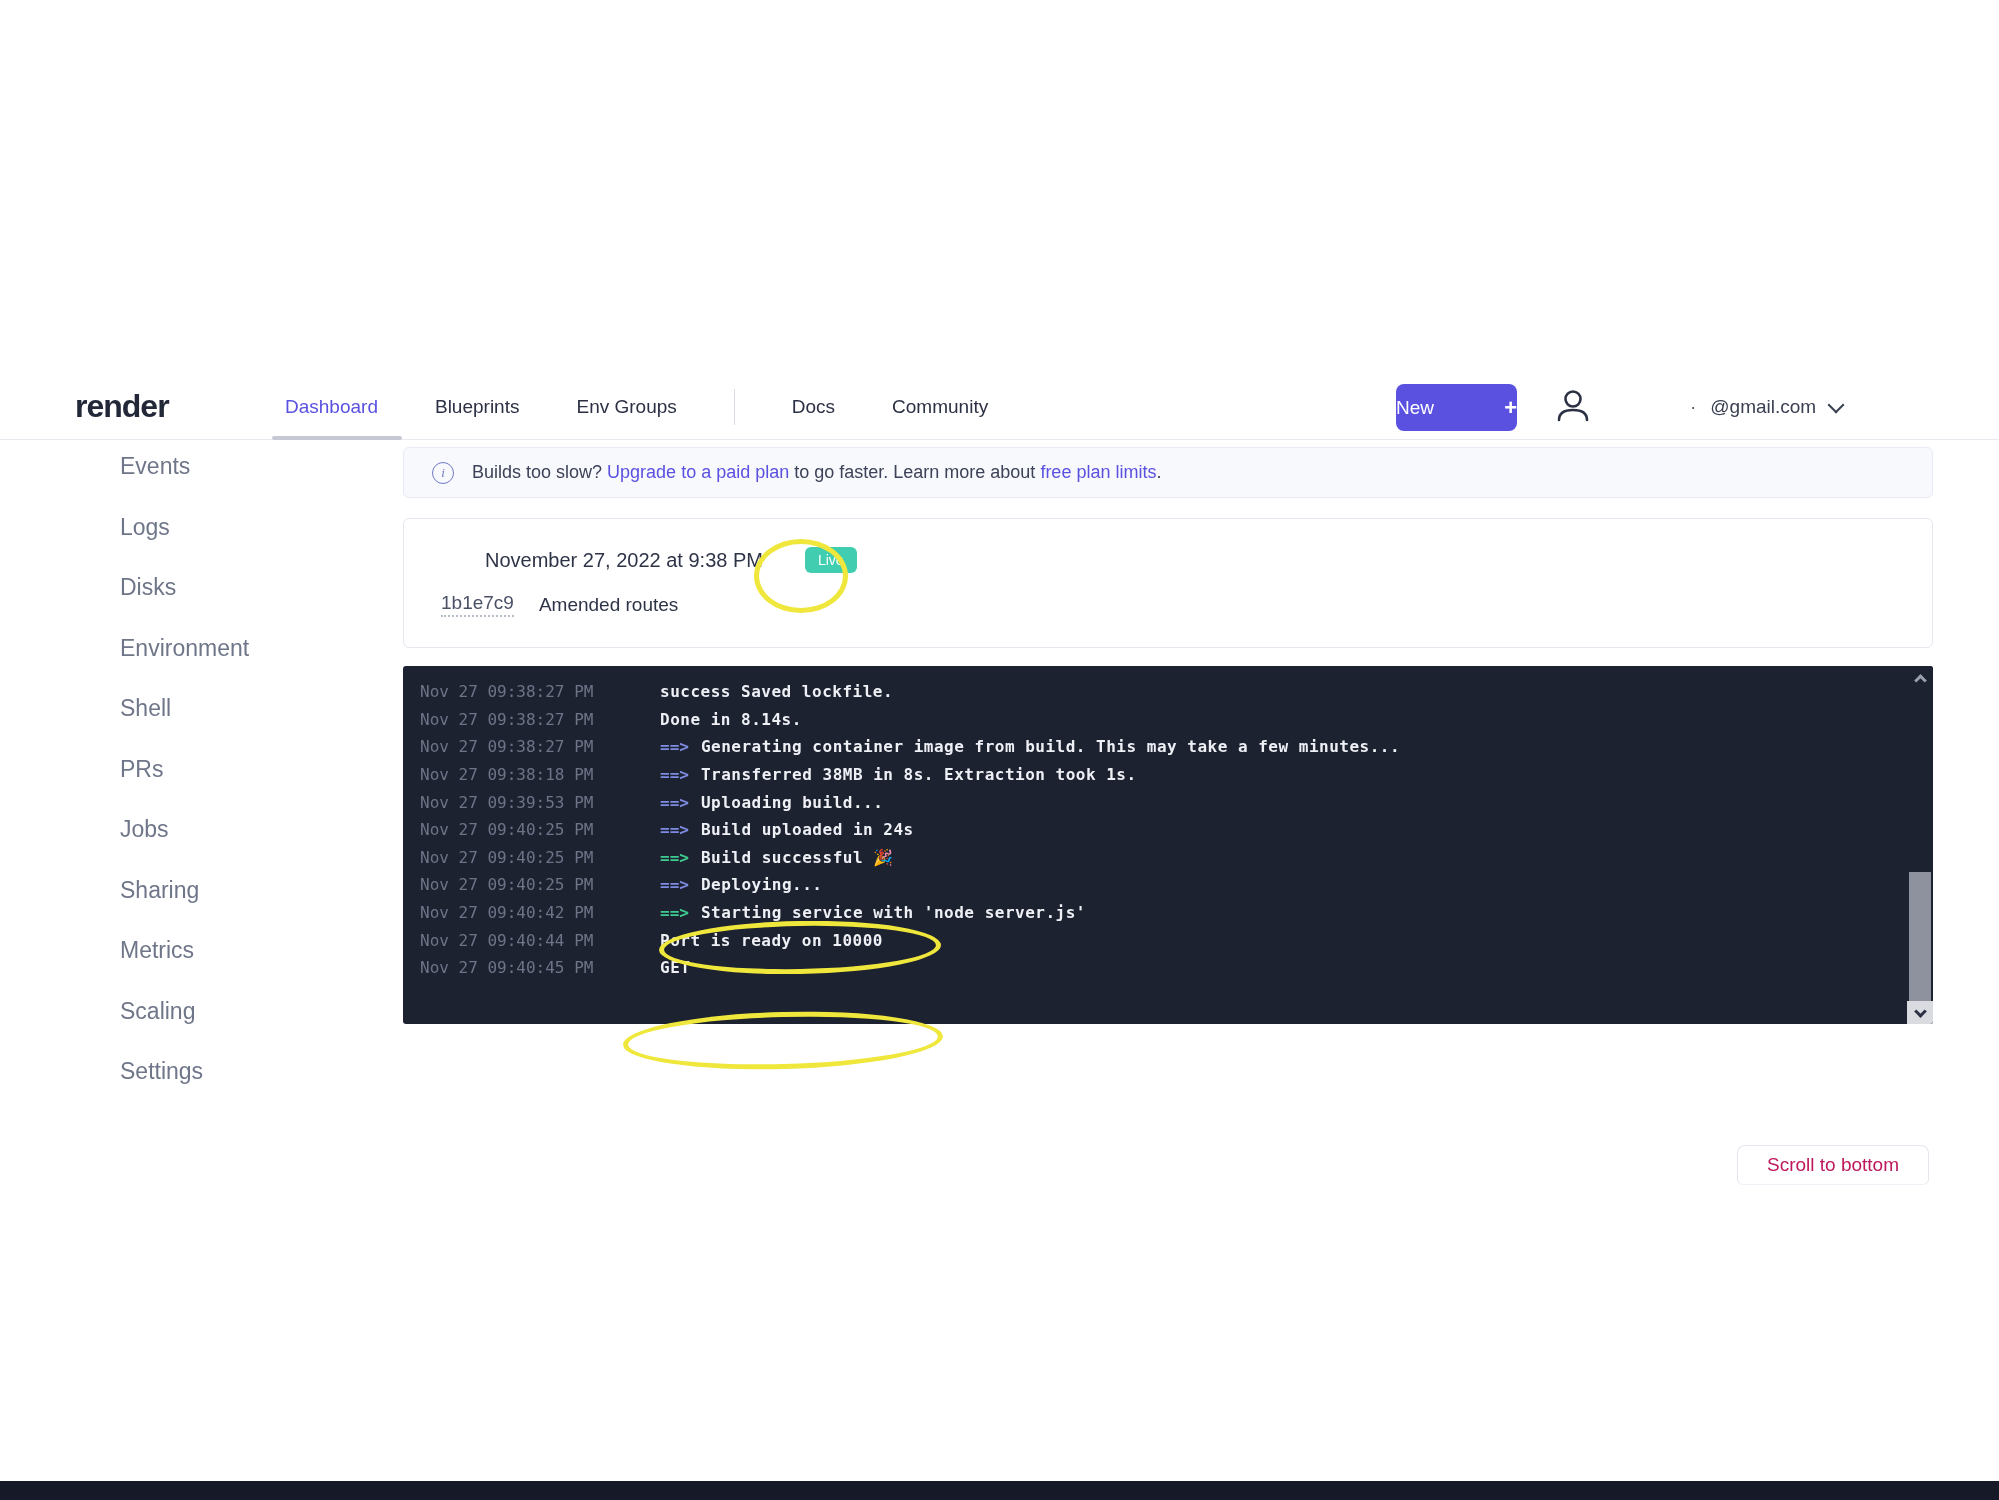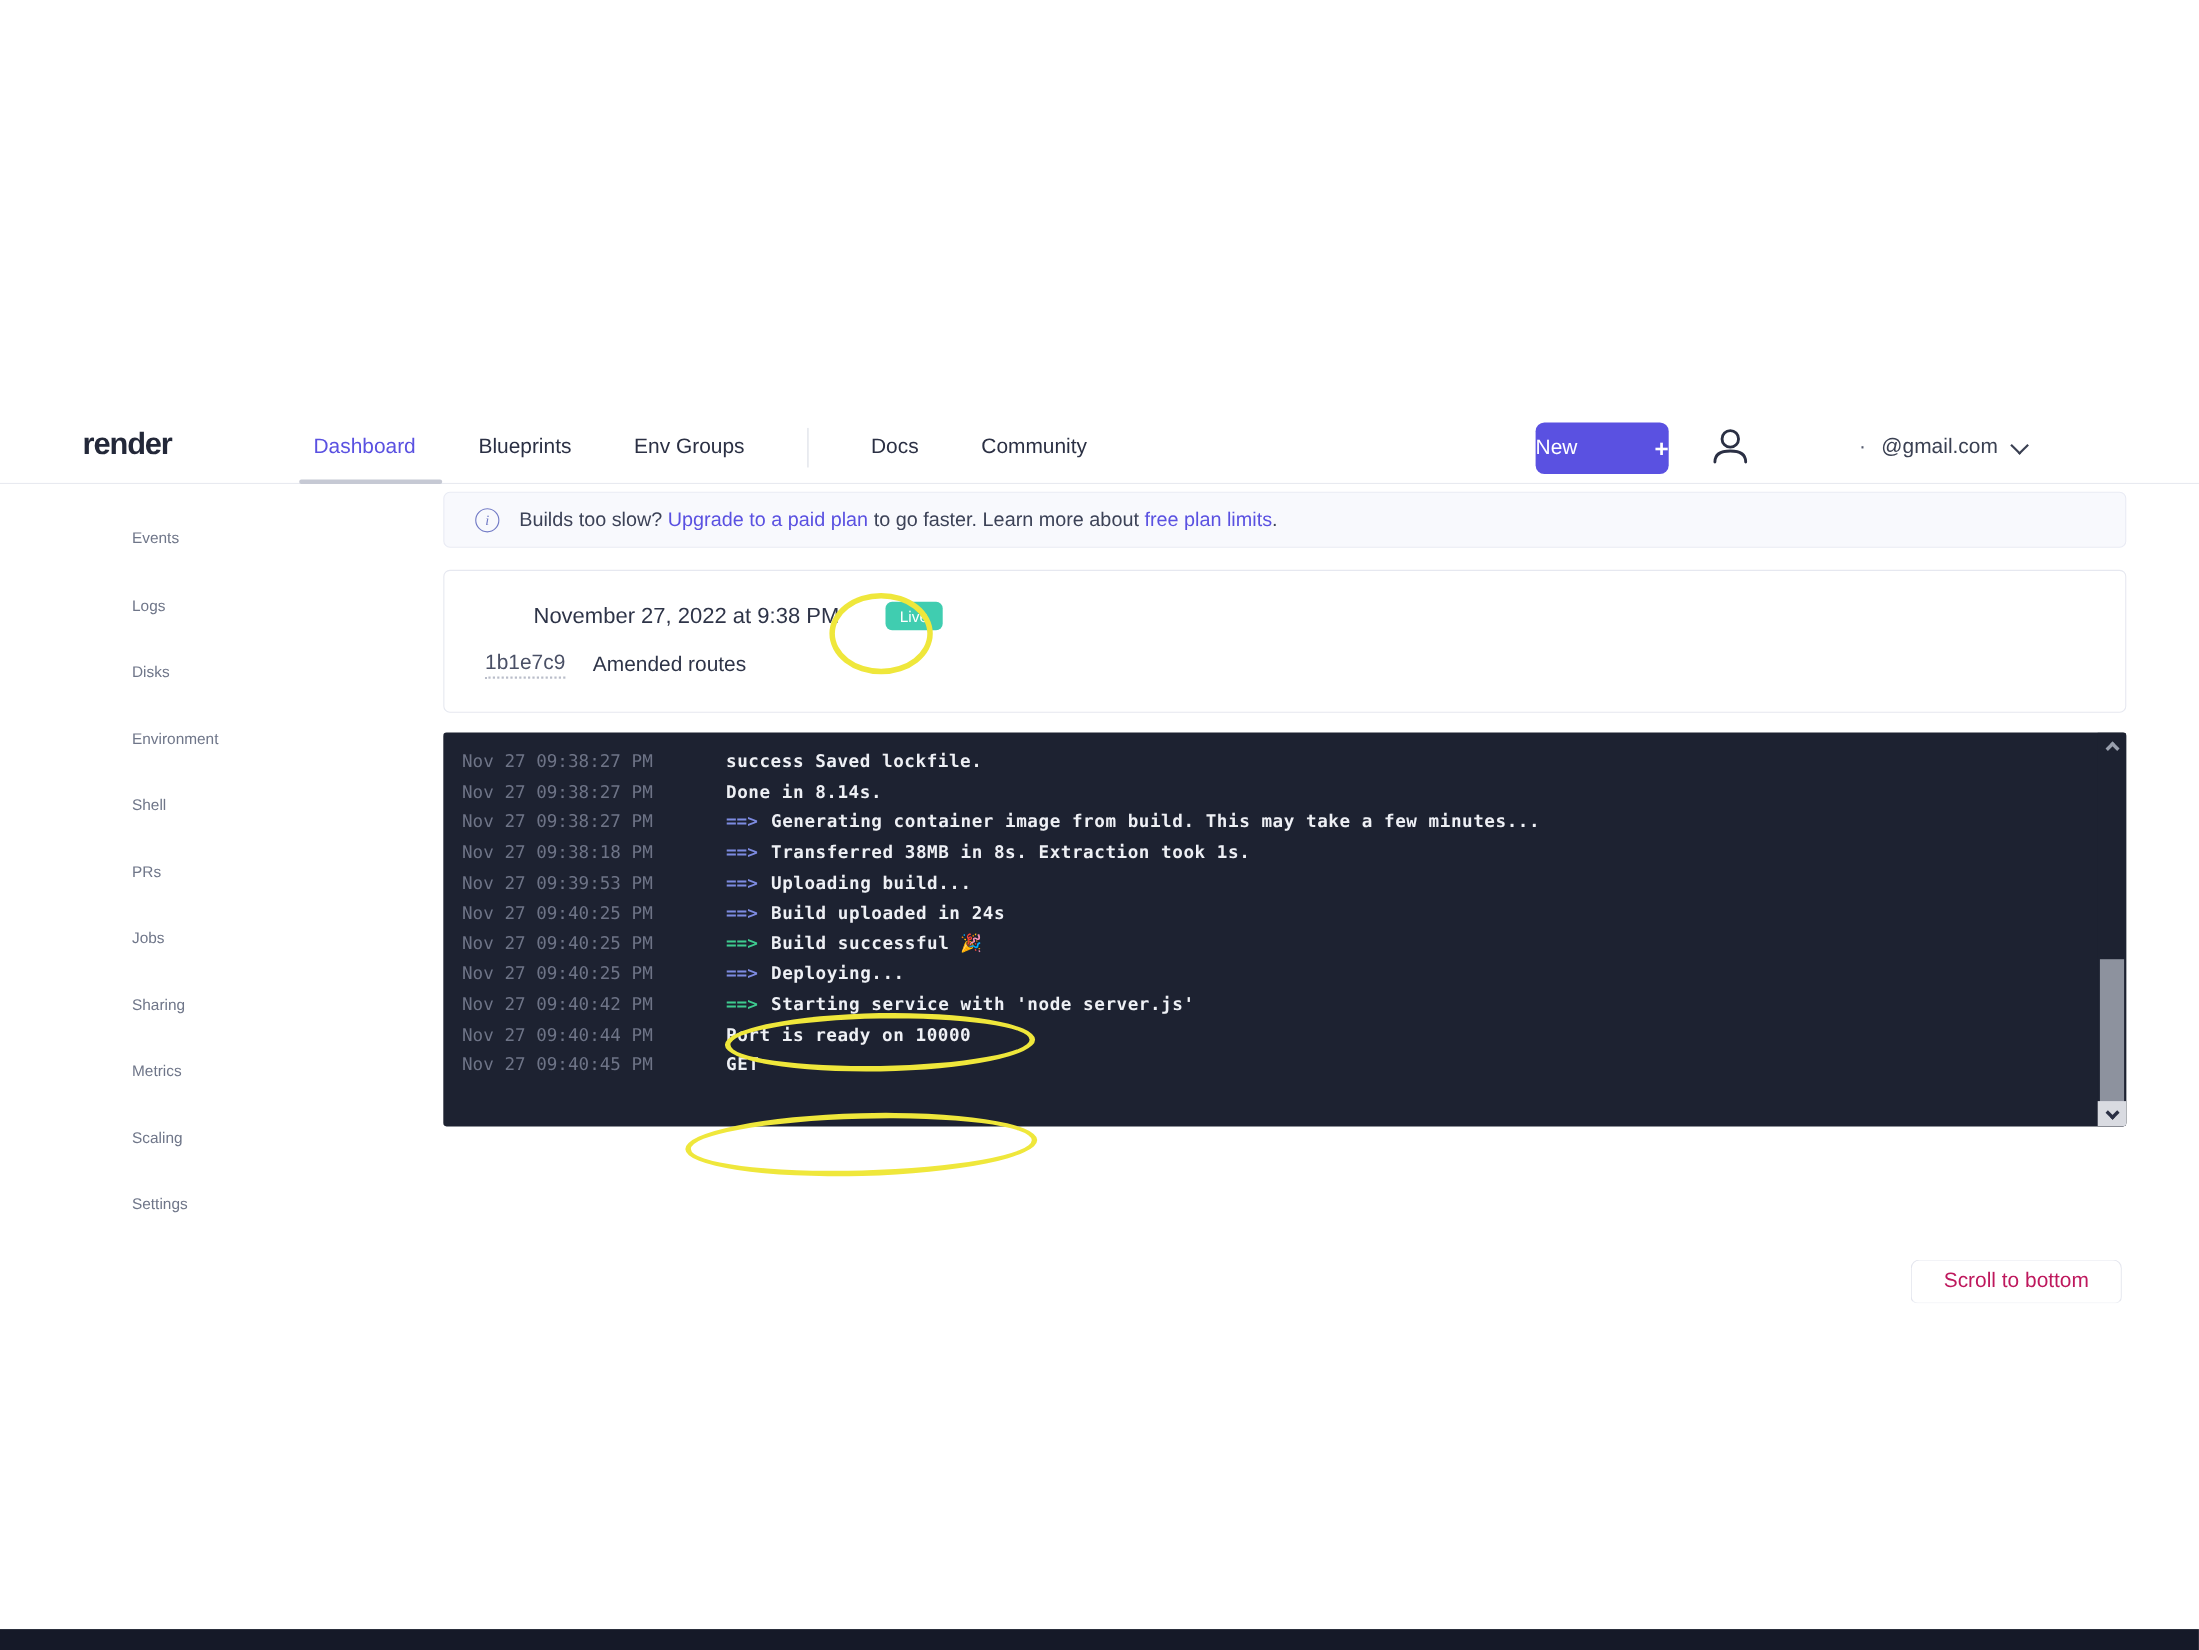--- a/index.html
+++ b/index.html
@@ -6,21 +6,21 @@
   html,body { background:#ffffff; }
   body {
     width:1999px; height:1500px; position:relative; overflow:hidden;
     font-family:"Liberation Sans", sans-serif; color:#2e3448;
   }
   .page { position:absolute; inset:0; }
 
   
   .topnav { position:absolute; top:375px; left:0; width:1999px; height:65px;
             background:#fff; border-bottom:1px solid #e8eaf0; }
-  .logo { position:absolute; left:75px; top:13px; font-size:28px; font-weight:bold;
+  .logo { position:absolute; left:75px; top:13px; font-size:32px; font-weight:bold;
           color:#232839; letter-spacing:-1px; cursor:pointer; }
   .nav-items { position:absolute; left:285px; top:0; height:64px;
                display:flex; align-items:center; }
   .nav-item { font-size:19px; color:#2b3044; margin-right:57px; cursor:pointer; white-space:nowrap; }
   .nav-item.active { color:#5a51e1; }
   .nav-divider { width:1px; height:36px; background:#dadde5; margin-right:57px; }
   .tab-indicator { position:absolute; left:272px; top:61px; width:130px; height:4px;
                    background:#c6c9d4; border-radius:2px; }
   .new-btn { position:absolute; left:1396px; top:9px; width:121px; height:47px;
              background:#5a51e1; border:none; border-radius:8px; color:#fff;
@@ -30,21 +30,21 @@
   .person-wrap { position:absolute; left:1552px; top:11px; width:42px; height:42px; cursor:pointer; }
   .account { position:absolute; left:1690px; top:0; height:64px; display:flex;
              align-items:center; gap:14px; cursor:pointer; }
   .account-dot { color:#555b6e; font-size:19px; }
   .account-email { font-size:19px; color:#3a4052; }
   .chev-down-icon { width:12px; height:12px; border-left:2.5px solid #3a4052;
                     border-bottom:2.5px solid #3a4052; transform:rotate(-45deg); margin-top:-5px; }
 
   
   .sidebar { position:absolute; left:120px; top:453px; width:190px; }
-  .side-item { font-size:14px; color:#6f7689; height:24px; margin-bottom:36.5px; cursor:pointer;margin-top:28px; }
+  .side-item { font-size:23px; color:#6f7689; height:24px; margin-bottom:36.5px; cursor:pointer; }
 
   
   .main { position:absolute; left:403px; top:447px; width:1530px; }
 
   .banner { height:51px; background:#f8f9fd; border:1px solid #e9ebf4; border-radius:6px;
             display:flex; align-items:center; padding:0 28px; font-size:18px; color:#3c4257; }
   .info-icon { width:22px; height:22px; min-width:22px; border:1.5px solid #7079c5; border-radius:50%;
                color:#7079c5; display:flex; align-items:center; justify-content:center;
                font-size:13px; font-family:"Liberation Serif", serif; font-style:italic; margin-right:18px; }
   .banner a, .link { color:#5a51e1; text-decoration:none; cursor:pointer; }

